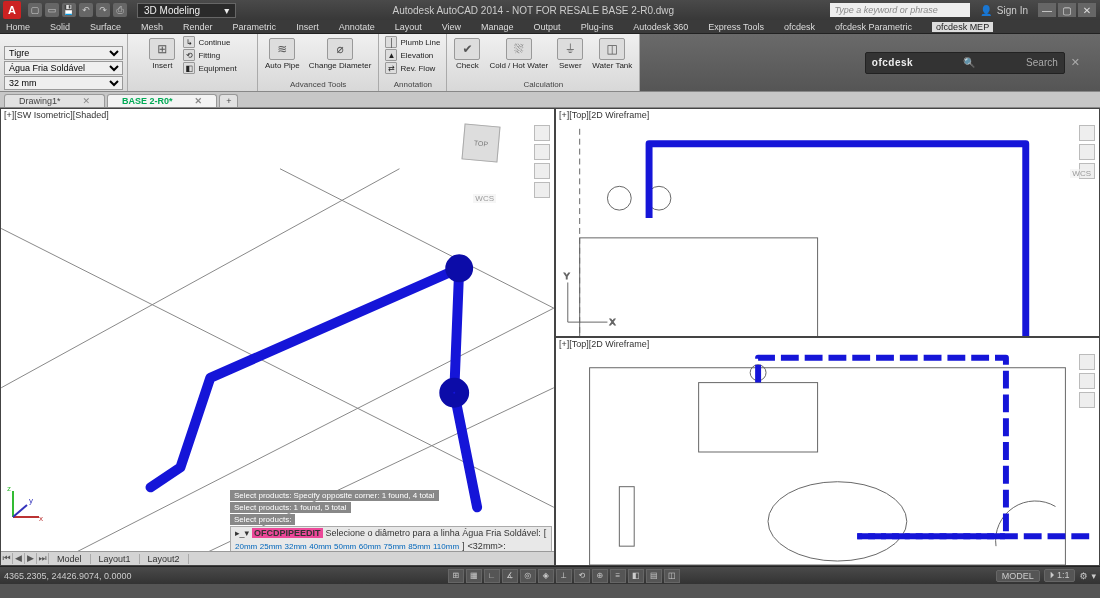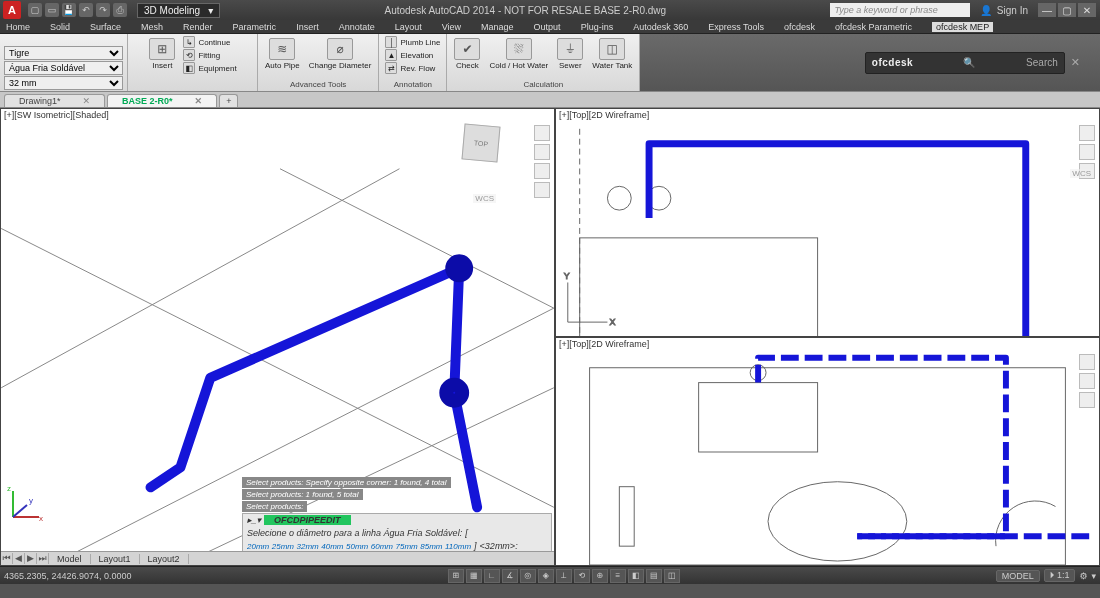--- a/index.html
+++ b/index.html
@@ -3,21 +3,21 @@
 <meta charset="utf-8">
 <style>
   * { box-sizing: border-box; margin: 0; padding: 0; font-family: "Segoe UI", Tahoma, sans-serif; }
   body { width: 1100px; height: 598px; background: #555; overflow: hidden; font-size: 10px; color: #222; }
   
   
   .titlebar { height: 20px; background: linear-gradient(#4a4a4a,#383838); display: flex; align-items: center; color: #ddd; font-size: 10px; }
   .titlebar .app-logo { width:18px;height:18px;margin:0 3px;display:flex;align-items:center;justify-content:center;background:#c22;color:#fff;font-weight:bold;border-radius:2px;font-size:11px; }
   .titlebar .qat { display:flex;gap:3px;margin-left:4px; }
   .titlebar .qat span { width:14px;height:14px;background:#666;border-radius:2px;display:flex;align-items:center;justify-content:center;color:#ccc;font-size:9px; }
-  .titlebar .ws-combo { margin-left:10px; background:#2a2a2a;border:1px solid #666;padding:1px 6px;color:#eee;display:flex;align-items:center;gap:8px;font-size:10px; }
+  .titlebar .ws-combo { margin-left:10px; background:#2a2a2a;border:1px solid #666;padding:1px 6px;color:#eee;display:flex;align-items:center;gap:24px;font-size:10px; }
   .titlebar .title-text { flex:1;text-align:center;color:#ccc;font-size:10px; }
   .titlebar .search-box { width:140px;height:14px;background:#eee;margin-right:10px;padding:0 4px;color:#888;font-style:italic;font-size:9px;line-height:14px; }
   .titlebar .signin { color:#ccc;margin-right:10px;font-size:10px; }
   .titlebar .win-btns { display:flex;gap:2px;margin-right:4px; }
   .titlebar .win-btns span{width:18px;height:14px;background:#666;display:flex;align-items:center;justify-content:center;color:#ddd;font-size:10px;}
 
   
   .menubar { height:14px;background:#3a3a3a;display:flex;color:#ddd;font-size:9px;padding:0 6px;align-items:center;gap:20px;border-bottom:1px solid #222; }
   .menubar span.active { background:#ddd;color:#222;padding:0 4px; }
 
@@ -52,24 +52,24 @@
   .vp-br { flex:1;border:1px solid #444;position:relative;background:#fff;overflow:hidden; }
   .vp-label { position:absolute;top:1px;left:1px;font-size:9px;color:#333;background:rgba(255,255,255,0.7);padding:0 2px;z-index:5; }
   svg.draw { position:absolute;inset:0;width:100%;height:100%; }
   .ucs { position:absolute;left:4px;bottom:40px;font-size:9px;color:#888; }
   .viewcube { position:absolute;top:16px;right:55px;width:36px;height:36px;background:#ddd;border:1px solid #aaa;transform:rotate(5deg);font-size:7px;color:#777;display:flex;align-items:center;justify-content:center; }
   .nav-ctrl { position:absolute;right:4px;top:16px;width:16px;display:flex;flex-direction:column;gap:3px; }
   .nav-ctrl span { width:16px;height:16px;background:#eee;border:1px solid #bbb;display:block;}
   .wcs-tag { position:absolute;font-size:8px;color:#999;background:rgba(240,240,240,0.6);padding:0 2px; }
 
   
-  .cmd-overlay { position:absolute;left:241px;bottom:12px;right:2px;background:transparent;color:#333;font-size:9px;z-index:6;font-style:italic; }
+  .cmd-overlay { position:absolute;left:229px;bottom:12px;right:2px;background:transparent;color:#333;font-size:9px;z-index:6; }
   .cmd-overlay .hist { background:#888;color:#fff;margin-bottom:1px;padding:1px 4px;width:fit-content;font-size:8px; }
   .cmd-overlay .line { background:#e8e8e8;border:1px solid #aaa;padding:1px 4px;display:flex;align-items:center;gap:3px;flex-wrap:wrap; }
-  .cmd-overlay .line b { background:#22c55e;padding:0 10px; }
+  .cmd-overlay .line b { background:#ec4899;padding:0 2px; }
   .opt { color:#06b;font-size:8px; }
   .layout-tabs { position:absolute;left:0;bottom:0;height:14px;background:#d4d4d4;display:flex;align-items:center;font-size:9px;gap:0;border-top:1px solid #999;width:555px;z-index:6; }
   .layout-tabs span { padding:0 8px;border-right:1px solid #aaa;color:#333; }
   .layout-tabs .arrows { display:flex; }
   .layout-tabs .arrows i { width:12px;text-align:center;font-style:normal;color:#555;border-right:1px solid #aaa; }
 
   
   .statusbar { height:18px;background:linear-gradient(#4a4a4a,#333);color:#ccc;display:flex;align-items:center;font-size:9px;padding:0 4px;justify-content:space-between;border-top:1px solid #222; }
   .statusbar .left { display:flex;gap:8px;align-items:center; }
   .statusbar .mid { display:flex;gap:2px; }

